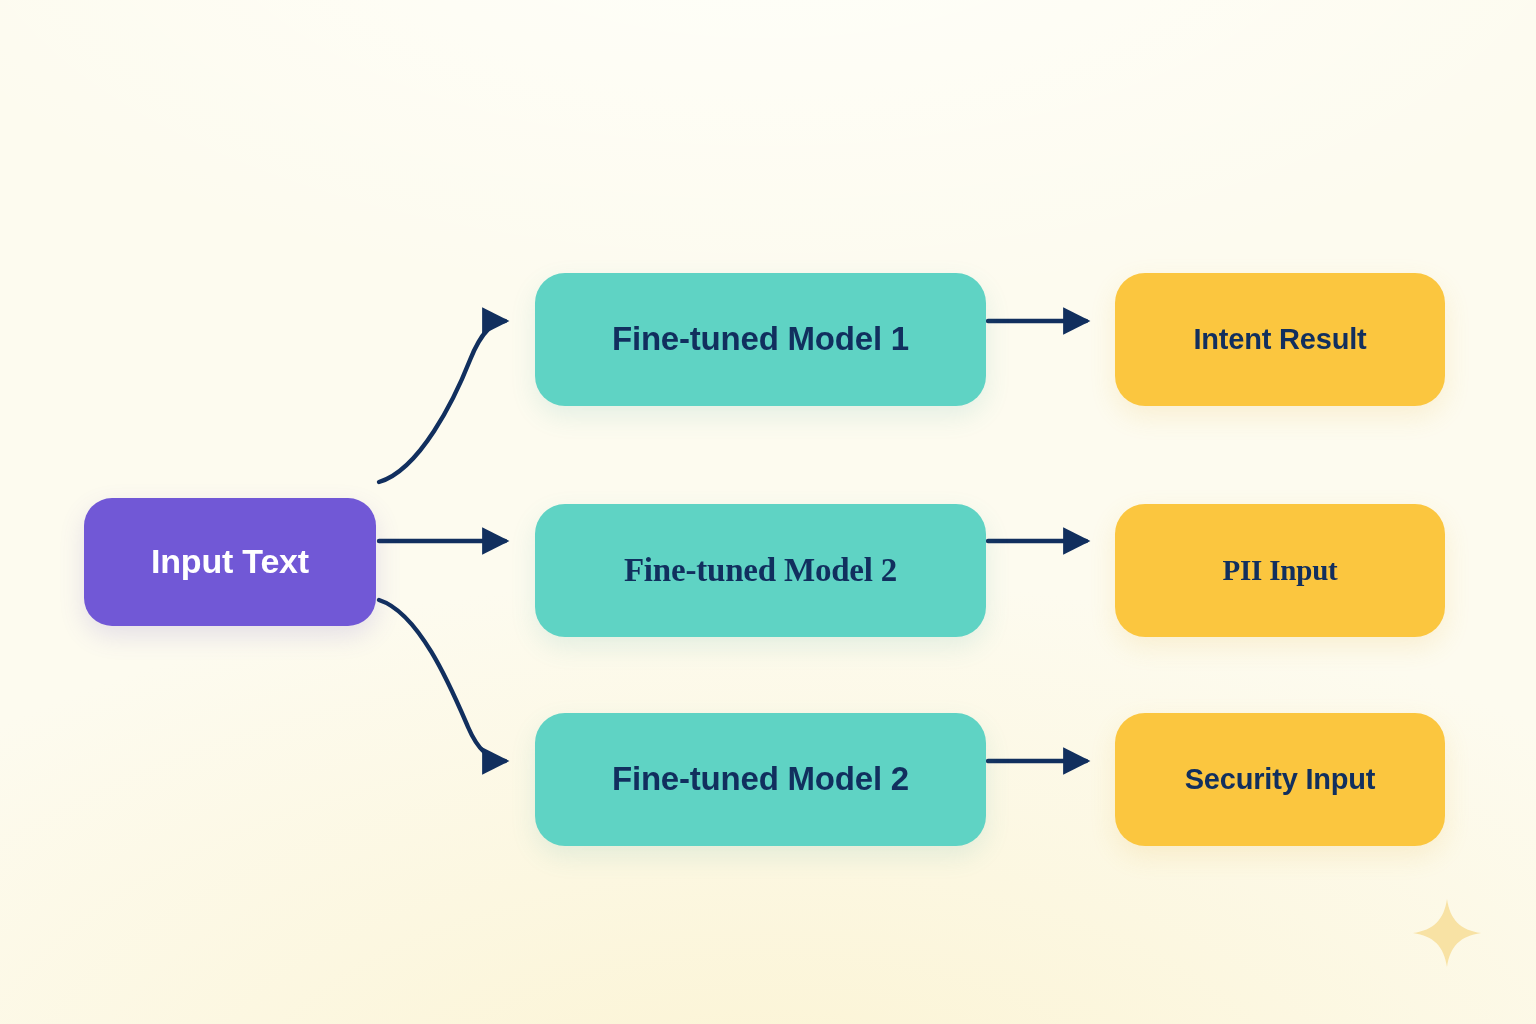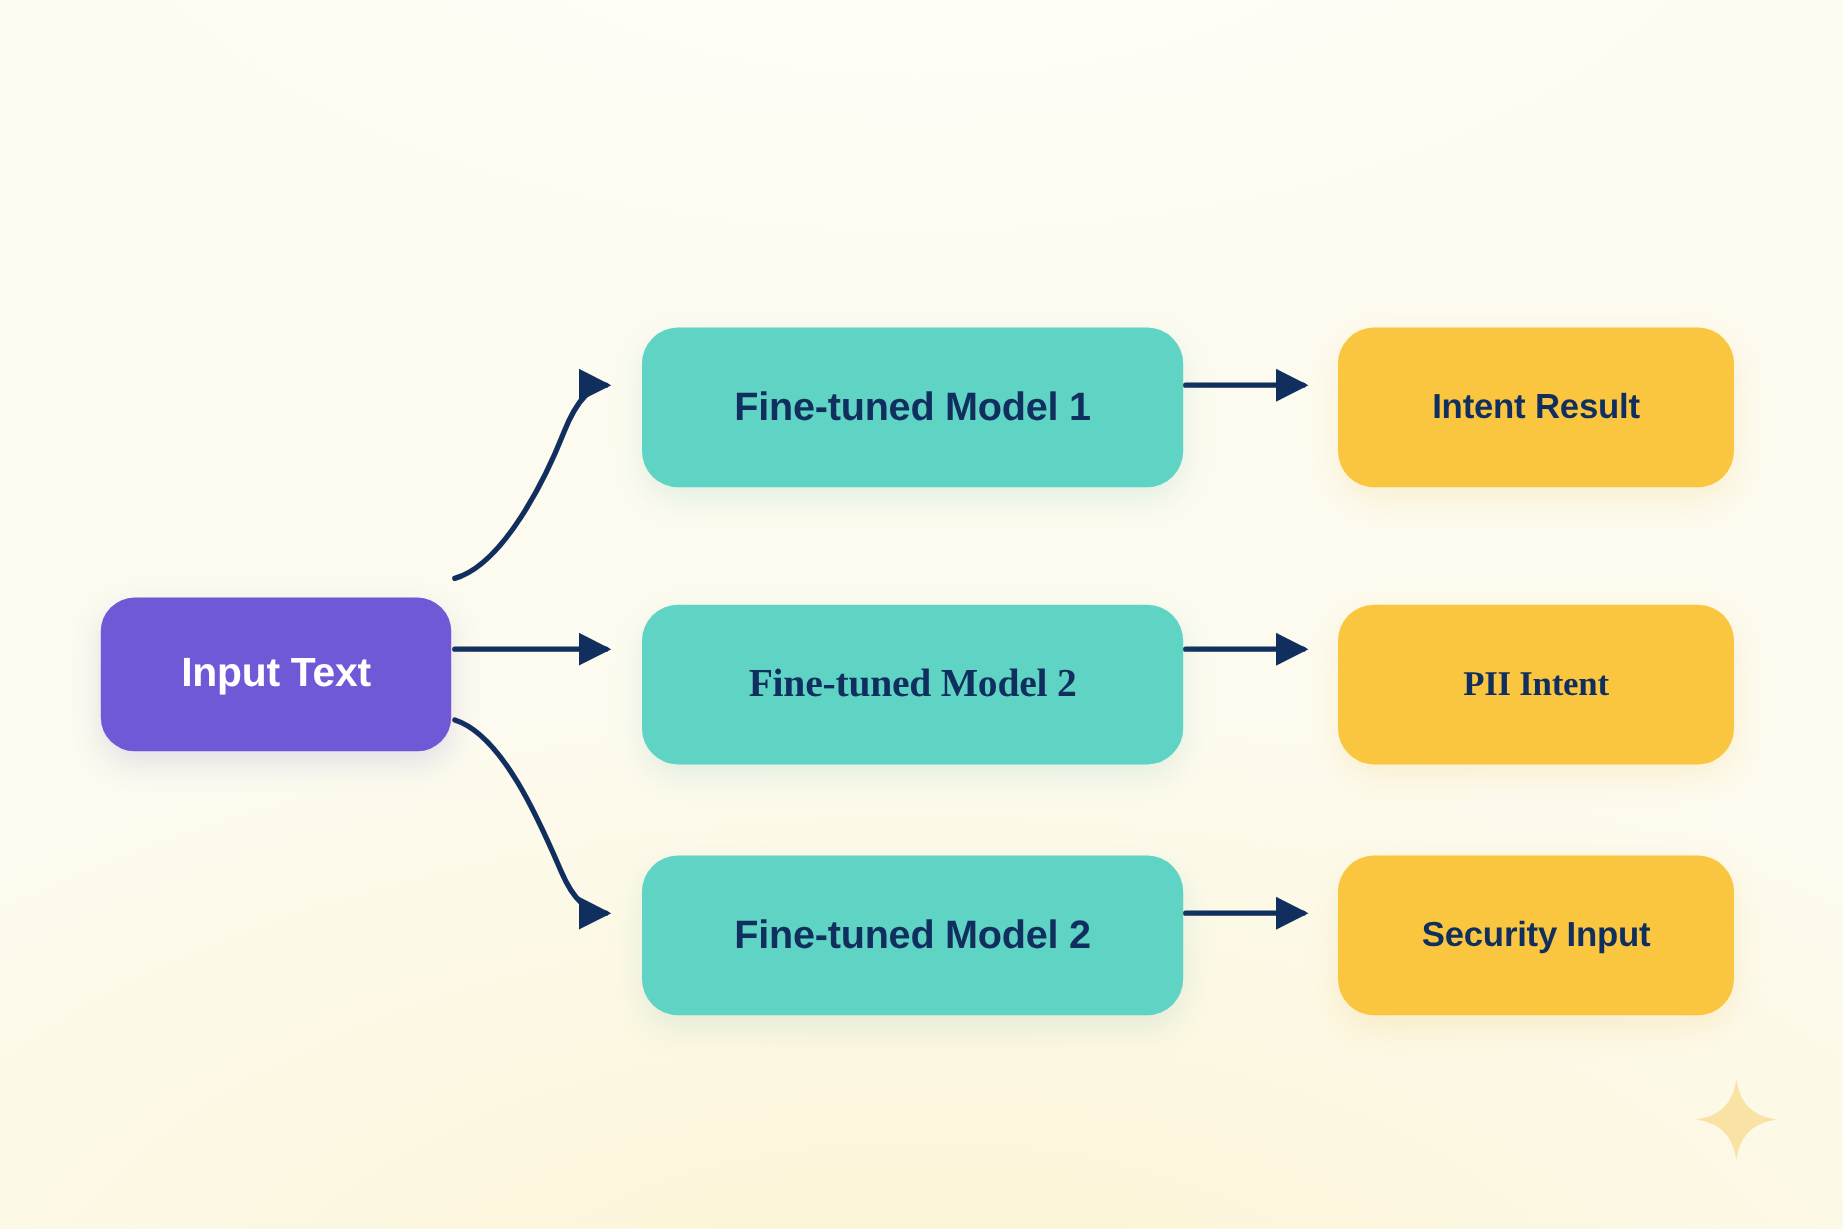--- a/index.html
+++ b/index.html
@@ -122,21 +122,21 @@
     <span class="node-label">Fine-tuned Model 2</span>
   </div>
   <div class="node node-model row3">
     <span class="node-label">Fine-tuned Model 2</span>
   </div>
 
   <div class="node node-result row1">
     <span class="node-label">Intent Result</span>
   </div>
   <div class="node node-result row2">
-    <span class="node-label">PII Intent</span>
+    <span class="node-label">PII Input</span>
   </div>
   <div class="node node-result row3">
     <span class="node-label">Security Input</span>
   </div>
 
   <svg class="sparkle" viewBox="0 0 100 100">
     <path d="M50 4 C54 32 68 46 96 50 C68 54 54 68 50 96 C46 68 32 54 4 50 C32 46 46 32 50 4 Z" fill="#F8E2A4"></path>
   </svg>
 
 </div>

